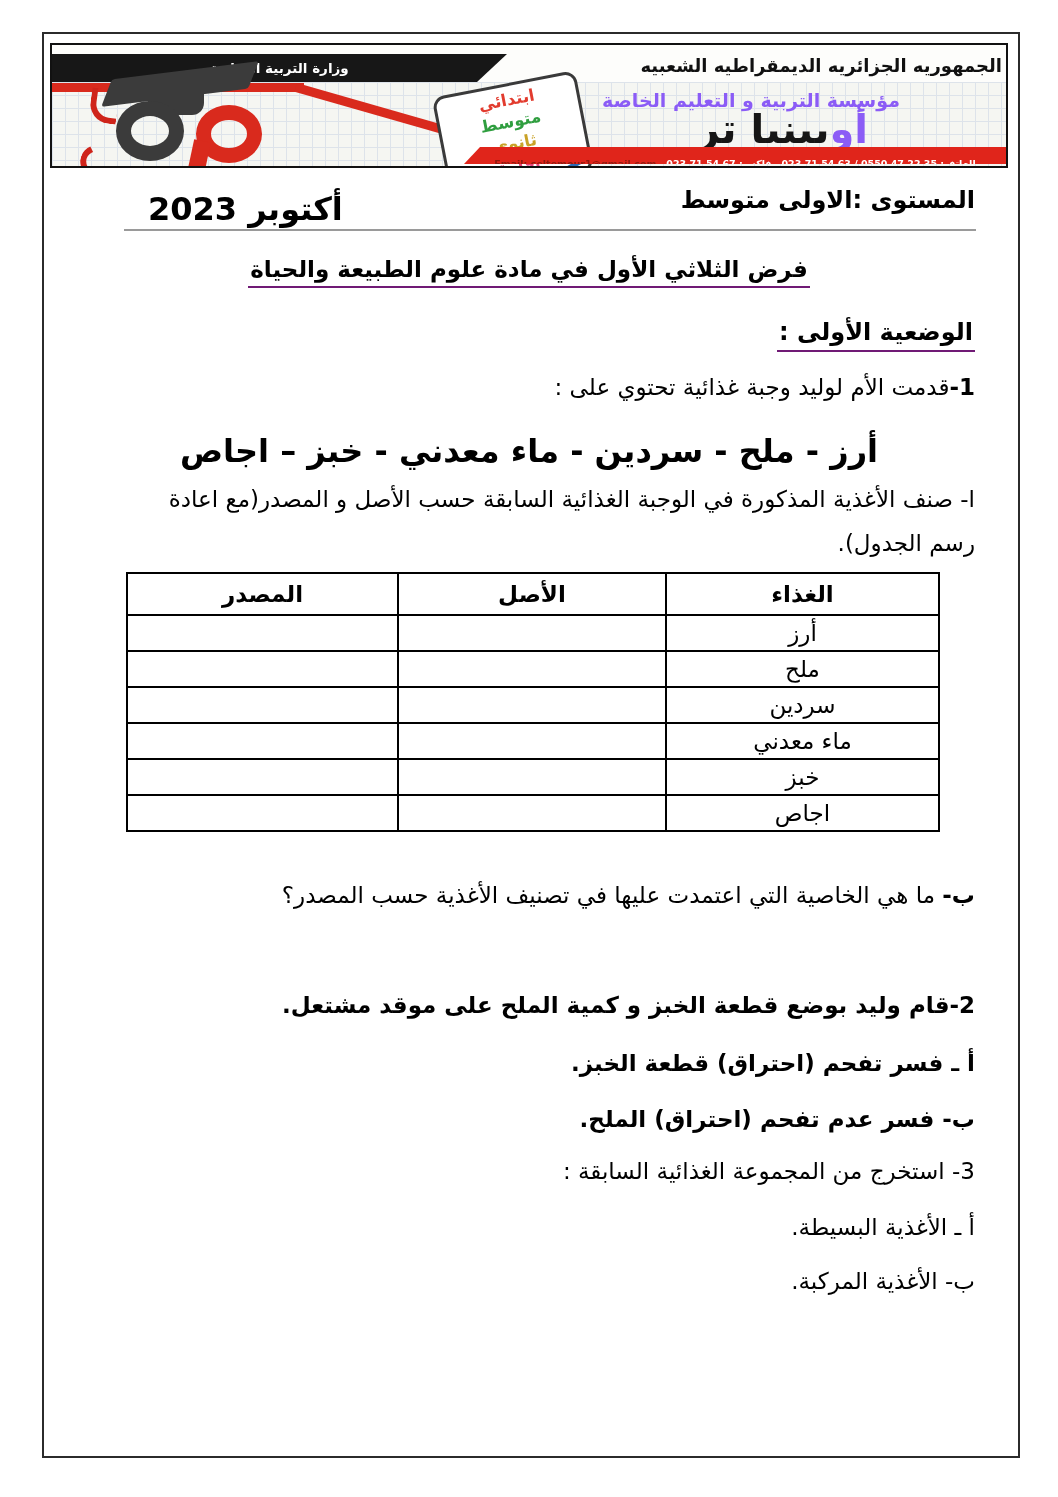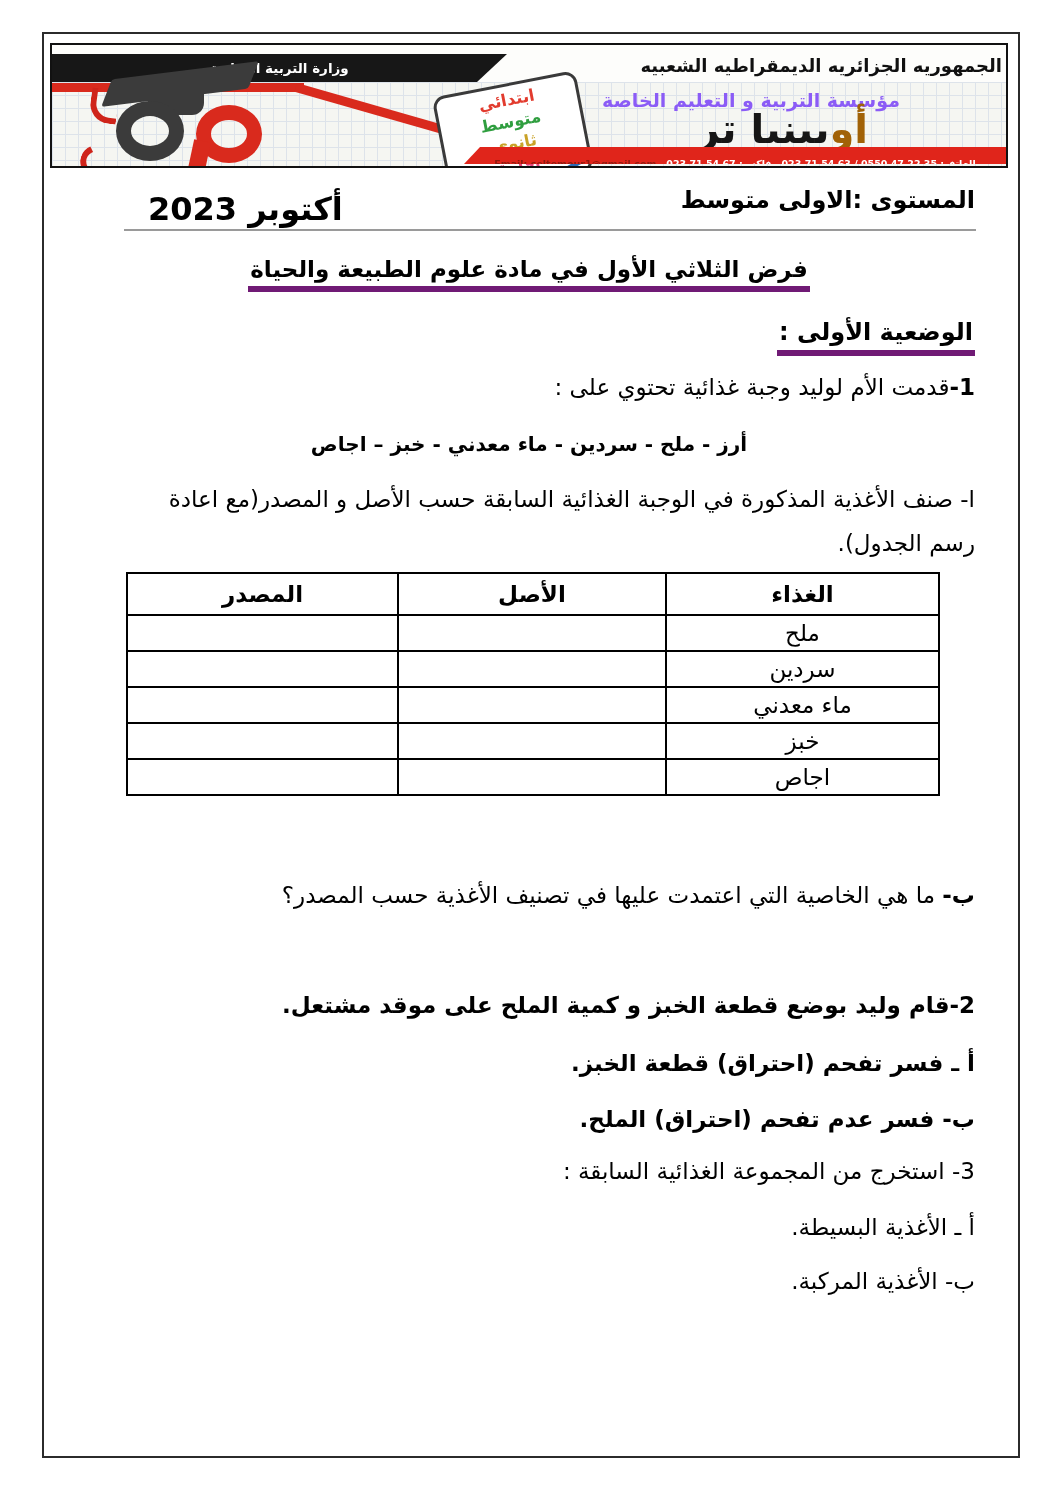--- a/index.html
+++ b/index.html
@@ -69,21 +69,21 @@
   }
   
   .institution{
     position:absolute;top:44px;right:106px;direction:rtl;
     font-size:19px;font-weight:bold;letter-spacing:1px;color:#8b5cf6;white-space:nowrap;
   }
   .school-name{
     position:absolute;top:64px;right:138px;direction:rtl;
     font-size:40px;font-weight:bold;line-height:1;white-space:nowrap;color:#161616;
   }
-  .school-name .red-part{color:#a16207;}
+  .school-name .red-part{color:#8b5cf6;}
   
   .levels-card{
     position:absolute;left:388px;top:38px;width:146px;height:102px;
     background:#fff;border:3px solid #3a3a3a;border-radius:12px;
     transform:rotate(-11deg);text-align:center;box-sizing:border-box;padding-top:3px;
   }
   .lv{font-weight:bold;font-size:16.5px;line-height:22px;}
   .lv0{color:#e23b2e}.lv1{color:#2f9e3f}.lv2{color:#c9a227}.lv3{color:#e8447a}
   .pen{position:absolute;right:4px;bottom:3px;width:26px;height:5px;background:#2a6bb5;border-radius:2px;transform:rotate(-18deg);}
   
@@ -93,21 +93,21 @@
     direction:rtl;color:#fff;font-size:9.5px;line-height:17px;font-weight:bold;
     text-align:center;white-space:nowrap;
   }
   .contact-band .num{direction:ltr;display:inline-block;margin-top:8px;}
   .contact-band .email{color:#8f1a10;}
   
   .t{position:absolute;direction:rtl;font-size:23px;white-space:nowrap;color:#000;}
   .b{font-weight:bold;}
   .pref{font-weight:bold;}
   .centered{left:42px;width:974px;text-align:center;}
-  .u-span{border-bottom:6px solid #701a75;padding:0 2px 4px 2px;}
+  .u-span{border-bottom:2px solid #701a75;padding:0 2px 4px 2px;}
   .rule{position:absolute;left:124px;top:229px;width:852px;height:2px;background:#9a9a9a;}
   
   .food-table{
     position:absolute;left:126px;top:572px;width:812px;
     border-collapse:collapse;direction:rtl;table-layout:fixed;
   }
   .food-table th,.food-table td{
     border:2px solid #000;text-align:center;padding:0;font-size:23px;overflow:hidden;
   }
   .food-table th{height:40px;font-weight:bold;}
@@ -166,40 +166,45 @@
 </div>
 
 <div class="t b" style="top:318px;right:83px;font-size:24px;">
   <span class="u-span">الوضعية الأولى :</span>
 </div>
 
 <div class="t" style="top:374px;right:83px;">
   <span class="pref">1-</span><span>قدمت الأم لوليد وجبة غذائية تحتوي على :</span>
 </div>
 
-<div class="t b centered" style="top:432px;font-size:20px;">أرز -  ملح -  سردين -  ماء معدني  -  خبز – اجاص</div>
+<div class="t b centered" style="top:432px;font-size:32px;">أرز -  ملح -  سردين -  ماء معدني  -  خبز – اجاص</div>
 
 <div class="t" style="top:486px;right:83px;">ا- صنف الأغذية المذكورة في الوجبة الغذائية السابقة حسب الأصل و المصدر(مع اعادة</div>
 <div class="t" style="top:530px;right:83px;">رسم الجدول).</div>
 
 <table class="food-table">
   <colgroup>
       <col style="width:273px">
       <col style="width:268px">
       <col style="width:271px">
     </colgroup>
   <thead>
     <tr>
       <th>الغذاء</th>
       <th>الأصل</th>
       <th>المصدر</th>
     </tr>
   </thead>
   <tbody>
     <tr>
+      <td>أرز</td>
+      <td></td>
+      <td></td>
+    </tr>
+    <tr>
       <td>ملح</td>
       <td></td>
       <td></td>
     </tr>
     <tr>
       <td>سردين</td>
       <td></td>
       <td></td>
     </tr>
     <tr>

